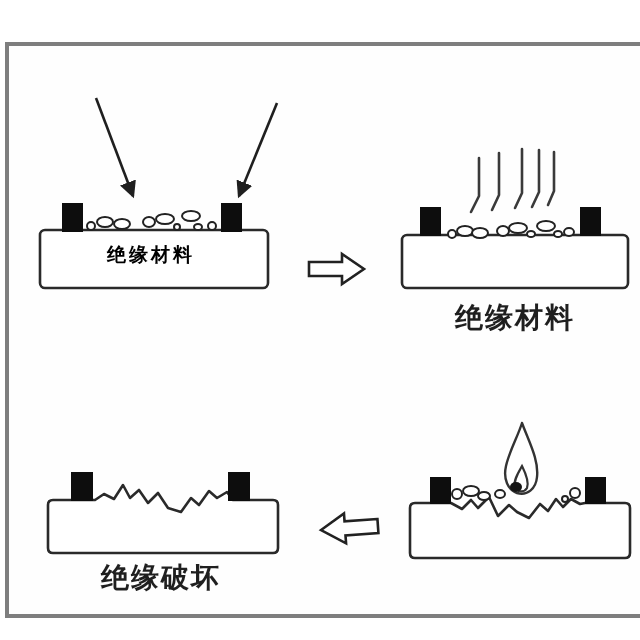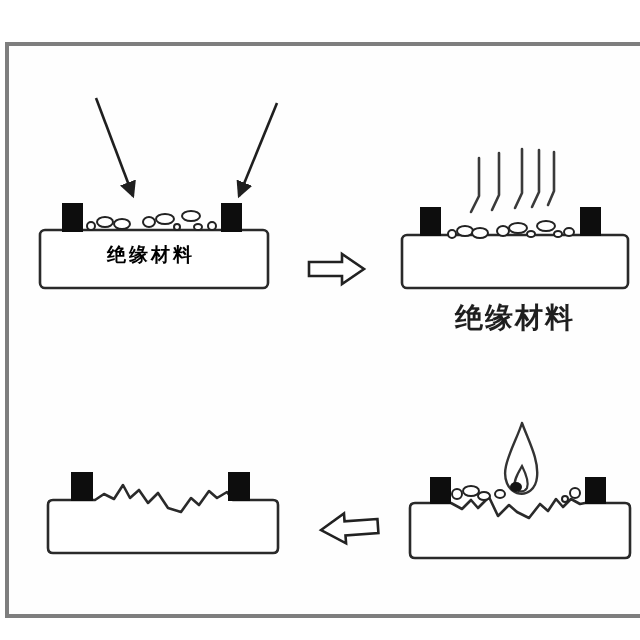--- a/index.html
+++ b/index.html
@@ -133,14 +133,15 @@
       </g>
     </g>
   </svg>
 
 
   <div class="txt board-label">绝缘材料</div>
 
 
   <div class="txt caption cap-evaporation">绝缘材料</div>
 
+  <div class="txt caption cap-breakdown">绝缘破坏</div>
 
 </div>
 
 </body></html>

